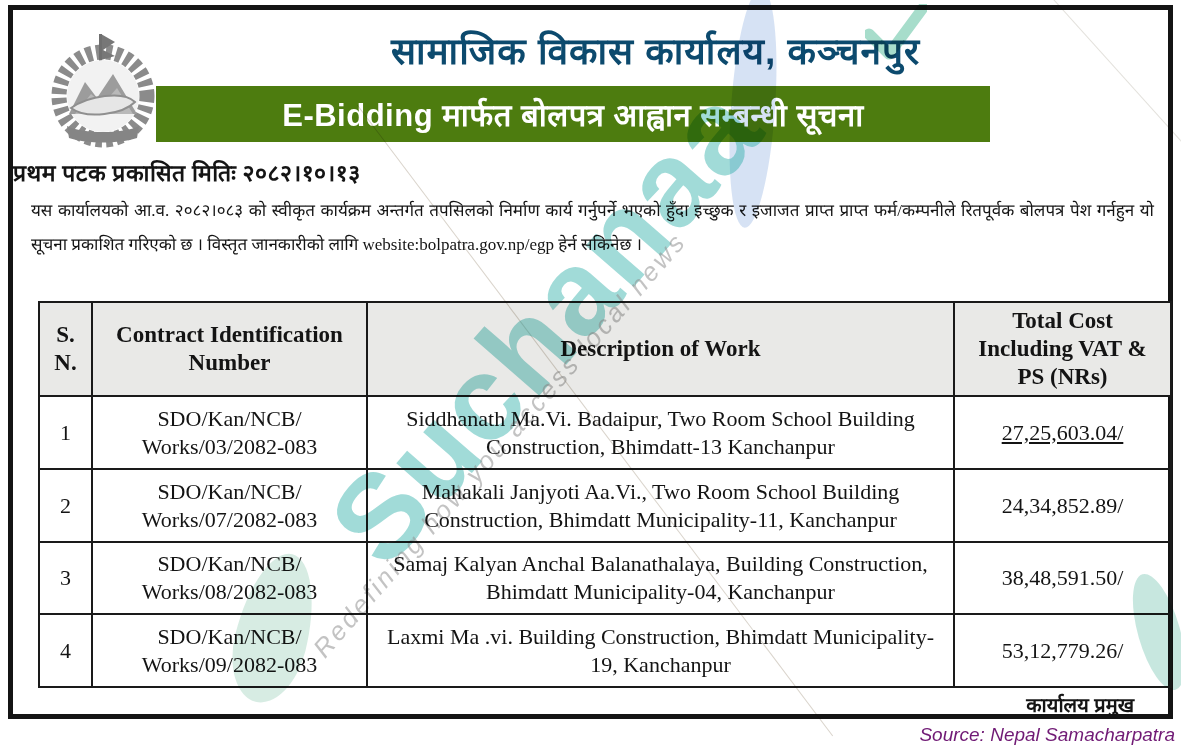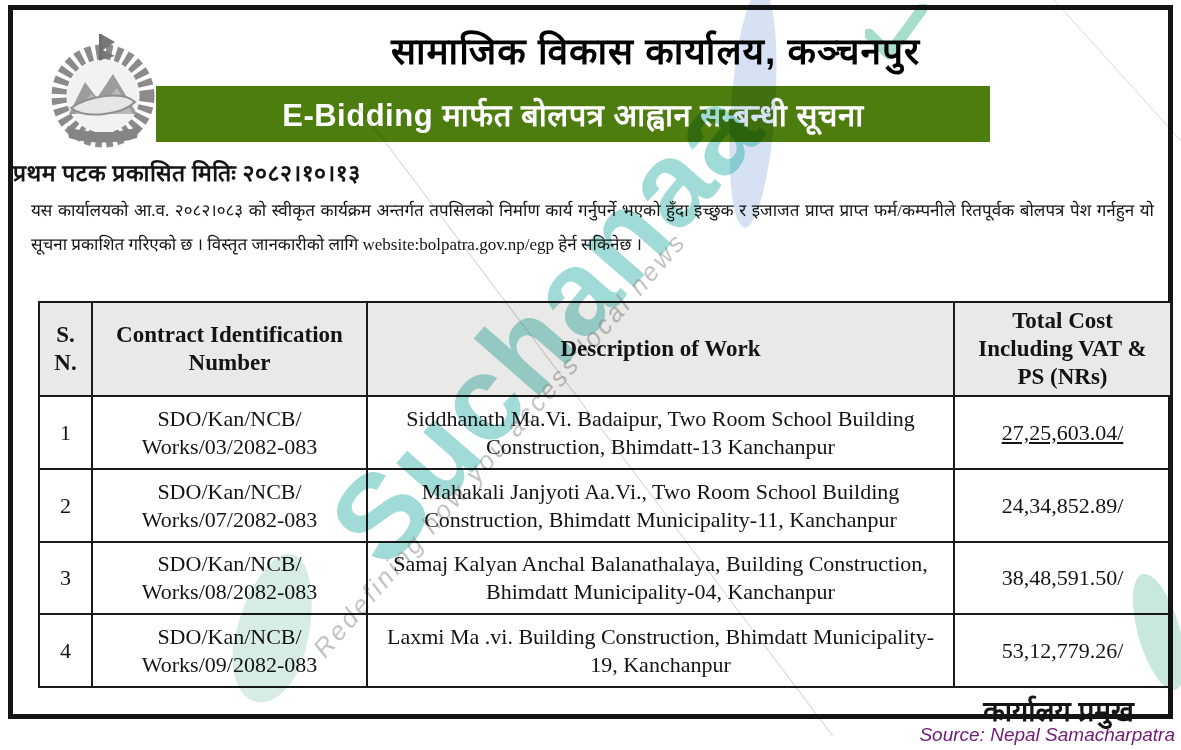--- a/index.html
+++ b/index.html
@@ -15,21 +15,21 @@
     border:5px solid #141414; background:#fff;
   }
 
   
   .emblem { position:absolute; left:30px; top:20px; width:120px; height:120px; }
 
   
   .office-title {
     position:absolute; left:150px; right:20px; top:14px;
     text-align:center; font-family:"Liberation Sans", sans-serif;
-    font-weight:bold; font-size:37px; color:#000000; letter-spacing:1px;
+    font-weight:bold; font-size:37px; color:#0c4a6e; letter-spacing:1px;
   }
 
   
   .banner {
     position:absolute; left:143px; top:76px; width:834px; height:56px;
     background:#4d7c0f; color:#fff; display:flex; align-items:center; justify-content:center;
     font-family:"Liberation Sans", sans-serif; font-weight:bold; font-size:31px;
     letter-spacing:0.5px;
   }
 
@@ -56,21 +56,21 @@
     background:#e9e9e7; font-size:23px; font-weight:bold; line-height:28px;
   }
   table.tender td { font-size:22px; line-height:28px; }
   tr.hdr   { height:94px; }
   tr.r     { height:73px; }
   td.cost  { font-size:23px; }
   td.cost.underline span { text-decoration:underline;margin-top:16px; }
 
   .signature {
     position:absolute; right:34px; top:681px;
-    font-family:"Liberation Sans", sans-serif; font-weight:bold; font-size:28px;
+    font-family:"Liberation Sans", sans-serif; font-weight:bold; font-size:20px;
   }
 
   .source-credit {
     position:absolute; right:6px; top:724px;
     font-family:"Liberation Sans", sans-serif; font-style:italic;
     font-size:19px; color:#701a75;
   }
 
   
   .wm-layer { position:absolute; inset:0; pointer-events:none; mix-blend-mode:multiply; }

